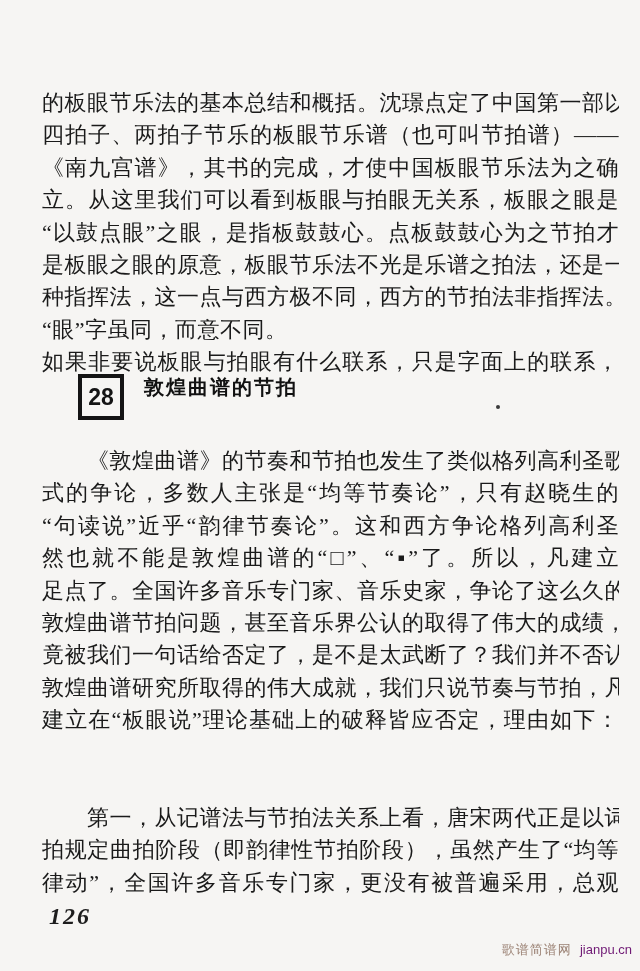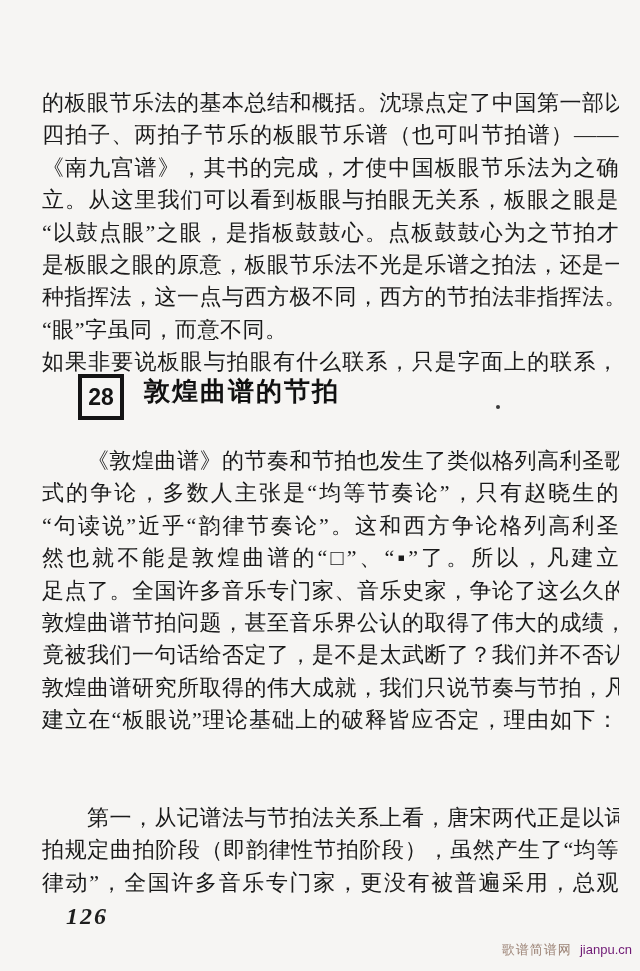--- a/index.html
+++ b/index.html
@@ -53,36 +53,36 @@
     background: #f6f5f3;
     font-family: "Liberation Sans", sans-serif;
     font-weight: 700;
     font-size: 23px;
     color: #141414;
   }
   .sec-title {
     margin-left: 20px;
     font-family: "Liberation Sans", sans-serif;
     font-weight: 700;
-    font-size: 26px;
+    font-size: 20px;
     letter-spacing: 2px;
     color: #111;
   }
   .stray-dot {
     position: absolute;
     left: 418px;
     top: 31px;
     width: 4px;
     height: 4px;
     background: #3a3a3a;
     border-radius: 50%;
   }
   .page-number {
     position: absolute;
-    left: 66px;
+    left: 49px;
     top: 903px;
     font-family: "Liberation Serif", serif;
     font-style: italic;
     font-weight: 700;
     font-size: 24px;
     letter-spacing: 2px;
     color: #1d1d1d;
   }
   .watermark {
     position: absolute;

